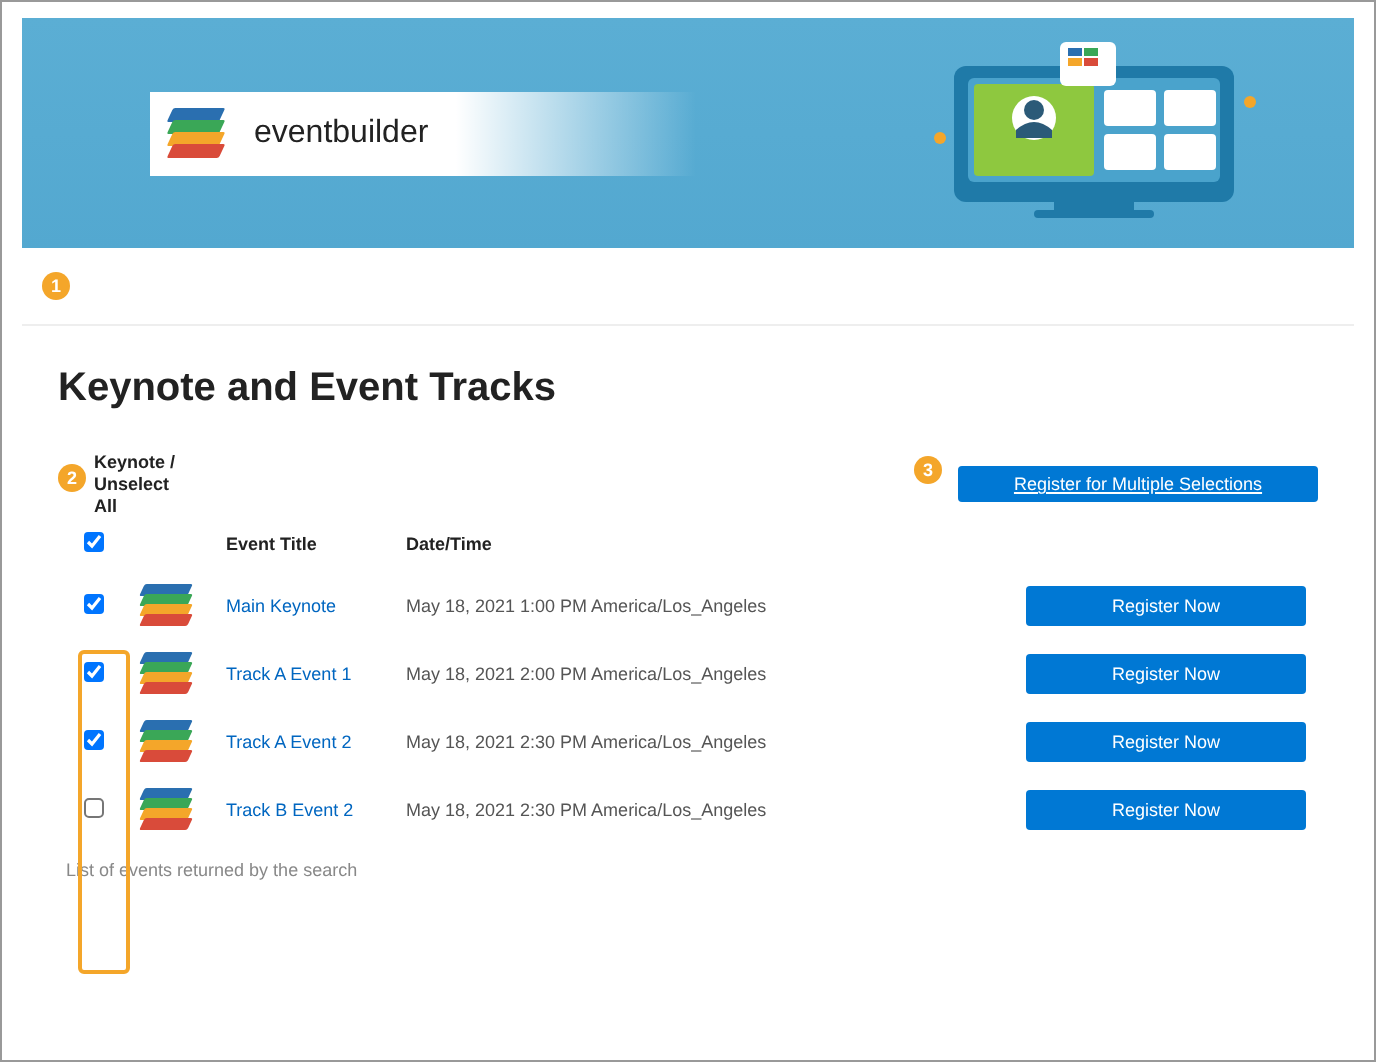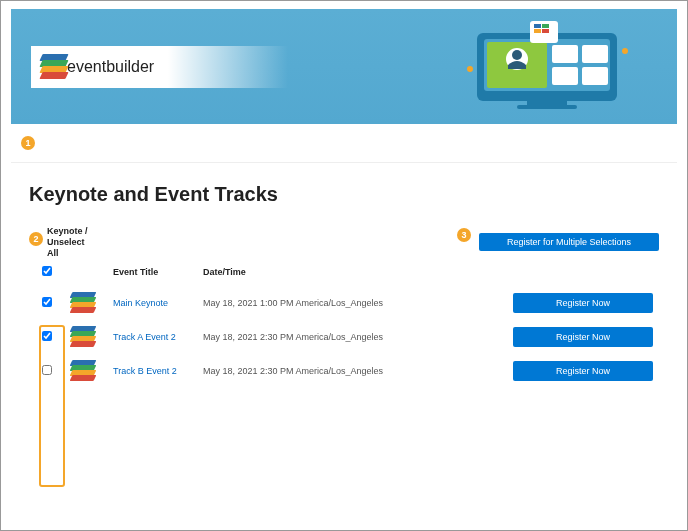--- a/index.html
+++ b/index.html
@@ -1,19 +1,19 @@
 <!DOCTYPE html>
 <html><head>
 <meta charset="utf-8">
 <style>
 * { box-sizing: border-box; margin: 0; padding: 0; }
 body { font-family: "Segoe UI", Arial, sans-serif; background: #fff; width: 688px; height: 531px; border: 1px solid #999; overflow: hidden; }
 .wrap { padding: 8px 10px; }
 .banner { background: linear-gradient(180deg, #5baed4 0%, #53a8d0 100%); height: 115px; position: relative; display: flex; align-items: center; padding: 0 20px; }
-.logo-box { background: #fff; padding: 8px 14px 8px 10px; display: inline-flex; align-items: center; gap: 0; position: relative; }
+.logo-box { background: #fff; padding: 8px 14px 8px 10px; display: inline-flex; align-items: center; gap: 16px; position: relative; margin-left: 44px; }
 .logo-box::after { content: ""; position: absolute; right: -120px; top: 0; bottom: 0; width: 120px; background: linear-gradient(90deg, #fff 0%, rgba(255,255,255,0) 100%); }
 .logo-icon { width: 26px; height: 26px; position: relative; }
 .layer { position: absolute; width: 26px; height: 7px; transform: skewX(-25deg); border-radius: 1px; }
 .l1 { background: #2a6fb0; top: 0; }
 .l2 { background: #3aa757; top: 6px; }
 .l3 { background: #f4a62a; top: 12px; }
 .l4 { background: #d94b3a; top: 18px; }
 .brand-name { font-size: 16px; color: #222; font-weight: 400; }
 .monitor { position: absolute; right: 35px; top: 12px; width: 190px; height: 95px; }
 .monitor svg { width: 100%; height: 100%; }
@@ -21,21 +21,21 @@
 .info { border-bottom: 1px solid #eee; padding: 12px 10px; display: flex; align-items: center; gap: 8px; font-size: 9px; color: #555; }
 .num-badge { width: 14px; height: 14px; border-radius: 50%; background: #f4a62a; color: #fff; display: inline-flex; align-items: center; justify-content: center; font-size: 9px; font-weight: bold; flex-shrink: 0; }
 
 .body { padding: 20px 18px 10px; }
 .h1 { font-size: 20px; font-weight: 700; color: #222; margin-bottom: 20px; }
 
 .top-row { display: flex; align-items: center; position: relative; margin-bottom: 4px; }
 .sel-lbl { font-size: 9px; font-weight: 600; color: #222; width: 46px; line-height: 1.2; margin-left: 18px; }
 .badge2 { position: absolute; left: 0; top: 6px; }
 .badge3 { position: absolute; right: 188px; top: 2px; }
-.reg-multi { margin-left: auto; width: 180px; height: 18px; background: #0078d4; color: #fff; border: none; border-radius: 2px; font-size: 9px; cursor: pointer; }
+.reg-multi { margin-left: auto; width: 180px; height: 18px; background: #0078d4; color: #fff; border: none; border-radius: 2px; font-size: 9px; cursor: pointer; text-decoration: underline; }
 
 table { width: 100%; border-collapse: collapse; font-size: 9px; }
 th { text-align: left; font-weight: 600; padding: 4px 6px 8px; color: #222; }
 th.chk { width: 36px; text-align: center; }
 th.ico { width: 42px; }
 th.title { width: 90px; }
 th.btn { width: 150px; }
 td { padding: 6px 6px; vertical-align: middle; }
 td.chk { text-align: center; }
 td.ico .event-icon { width: 24px; height: 20px; position: relative; display: inline-block; }
@@ -124,34 +124,44 @@
             <td class="ico"><span class="event-icon"><span class="el a"></span><span class="el b"></span><span class="el c"></span><span class="el d"></span></span></td>
             <td><span class="link">Main Keynote</span></td>
             <td class="dt">May 18, 2021 1:00 PM America/Los_Angeles</td>
             <td>
               <button class="reg-btn">Register Now</button>
             </td>
           </tr>
           <tr>
             <td class="chk"><input type="checkbox" checked="" style=""></td>
             <td class="ico"><span class="event-icon"><span class="el a"></span><span class="el b"></span><span class="el c"></span><span class="el d"></span></span></td>
+            <td><span class="link">Track A Event 1</span></td>
+            <td class="dt">May 18, 2021 2:00 PM America/Los_Angeles</td>
+            <td>
+              <button class="reg-btn">Register Now</button>
+            </td>
+          </tr>
+          <tr>
+            <td class="chk"><input type="checkbox" checked="" style=""></td>
+            <td class="ico"><span class="event-icon"><span class="el a"></span><span class="el b"></span><span class="el c"></span><span class="el d"></span></span></td>
             <td><span class="link">Track A Event 2</span></td>
             <td class="dt">May 18, 2021 2:30 PM America/Los_Angeles</td>
             <td>
               <button class="reg-btn">Register Now</button>
             </td>
           </tr>
           <tr>
             <td class="chk"><input type="checkbox" style=""></td>
             <td class="ico"><span class="event-icon"><span class="el a"></span><span class="el b"></span><span class="el c"></span><span class="el d"></span></span></td>
             <td><span class="link">Track B Event 2</span></td>
             <td class="dt">May 18, 2021 2:30 PM America/Los_Angeles</td>
             <td>
               <button class="reg-btn">Register Now</button>
             </td>
           </tr>
         </tbody>
     </table>
 
+    <div class="caption">List of events returned by the search</div>
   </div>
 </div>
 
 <div class="highlight h-col"></div>
 
 </body></html>

